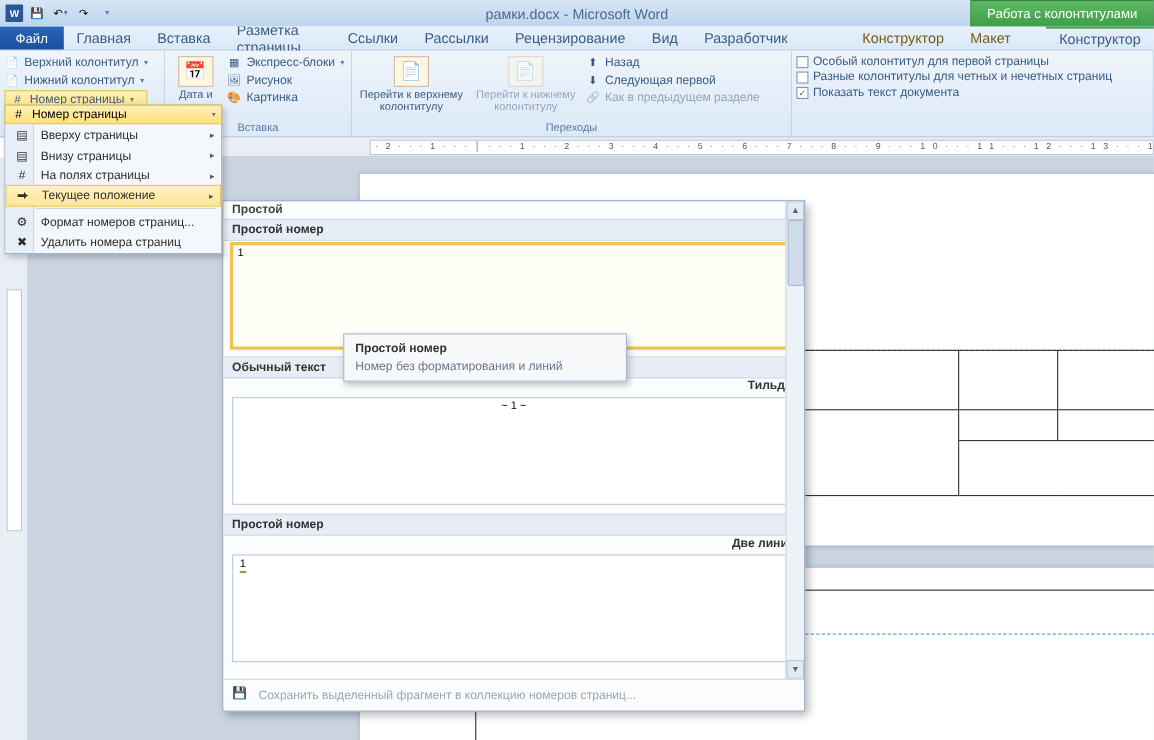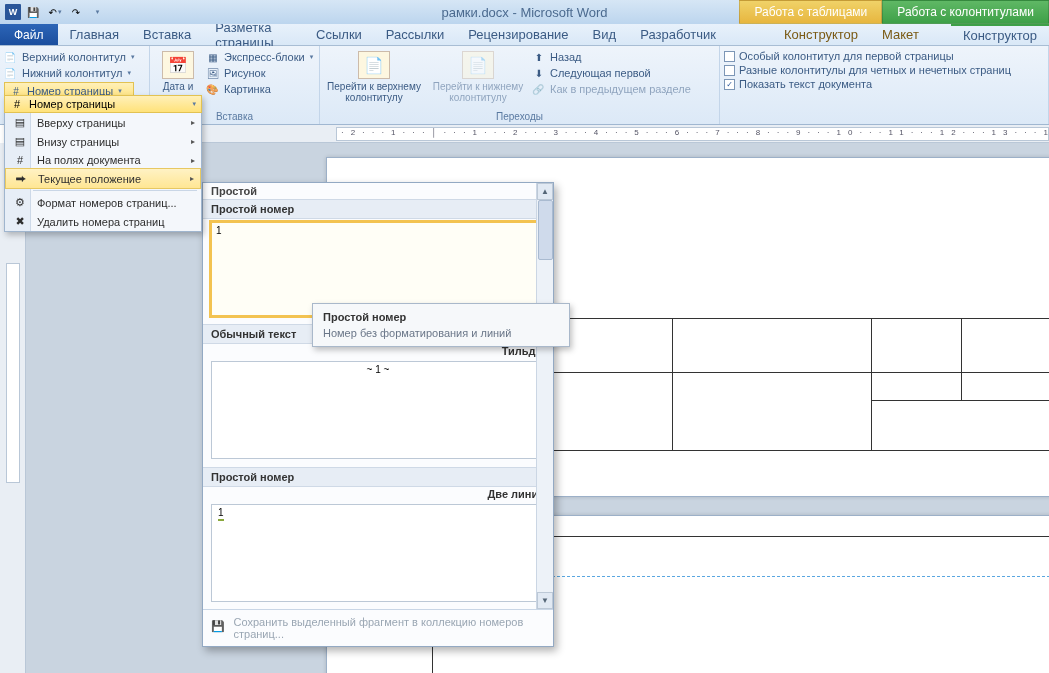--- a/index.html
+++ b/index.html
@@ -42,21 +42,21 @@
 .dd-header { background: linear-gradient(#fff0b9,#ffe27a); border: 1px solid #e2c252; margin: -1px -1px 0 -1px; padding: 2px 5px; display: flex; align-items: center; gap: 5px; font-size: 11px; }
 .dd-item { display: flex; align-items: center; padding: 3px 6px; gap: 8px; font-size: 11px; color: #2e2e2e; position: relative; }
 .dd-item .mi { width: 18px; display: flex; justify-content: center; }
 .dd-item .arrow { margin-left: auto; font-size: 8px; color: #555; }
 .dd-item.hl { background: linear-gradient(#fff2c4,#ffe694); border: 1px solid #e7c862; margin: -1px 0; }
 .dd-sep { height: 1px; background: #c9d6e6; margin: 2px 4px 2px 28px; }
 .iconstrip { position: absolute; left: 0; top: 0; bottom: 0; width: 26px; background: #e7eef7; border-right: 1px solid #cdd9e8; }
 .dd-body { position: relative; }
 
 
-.gallery { position: absolute; left: 202px; top: 182px; width: 352px; height: 465px; background: #fbfcfe; border: 1px solid #93a9c3; box-shadow: 3px 4px 8px rgba(0,0,0,.3); z-index: 25; display: flex; flex-direction: column; }
+.gallery { position: absolute; left: 202px; top: 182px; width: 530px; height: 465px; background: #fbfcfe; border: 1px solid #93a9c3; box-shadow: 3px 4px 8px rgba(0,0,0,.3); z-index: 25; display: flex; flex-direction: column; }
 .g-scroll { flex: 1; overflow: hidden; position: relative; }
 .g-section { background: #e7edf5; padding: 3px 8px; font-weight: bold; font-size: 11px; color: #333; border-top: 1px solid #cfd9e6; border-bottom: 1px solid #cfd9e6; }
 .g-cat { padding: 2px 8px; font-size: 11px; font-weight: bold; color: #444; }
 .g-item-label { padding: 1px 8px; font-size: 11px; font-weight: bold; color: #333; text-align: right; }
 .g-thumb { margin: 3px 8px 8px; height: 98px; border: 1px solid #bcc8d6; background: #fff; position: relative; padding: 4px; }
 .g-thumb.selected { border: 3px solid #f3c351; background: #fffef6; margin: 1px 6px 6px; }
 .g-thumb .num { font-size: 10px; position: absolute; left: 4px; top: 2px; }
 .g-thumb.tildes .num { left: 50%; transform: translateX(-50%); }
 .g-thumb.twolines .num { border-bottom: 2px solid #8aa83c; padding-bottom: 1px; left: 6px; }
 .g-footer { border-top: 1px solid #c9d6e6; padding: 6px 8px; display: flex; align-items: center; gap: 8px; color: #9aa6b3; font-size: 11px; }
@@ -97,21 +97,20 @@
       </div>
     <div class="qat-item">💾</div>
     <div class="qat-item">↶<span class="dd">▾</span></div>
     <div class="qat-item">↷</div>
     <div class="qat-item">
         <span class="dd">▾</span>
       </div>
   </div>
   <div class="title-center">рамки.docx - Microsoft Word</div>
   <div class="context-tabs">
-    <div class="ctx-tab ctx-tables">Работа с таблицами</div>
     <div class="ctx-tab ctx-headers">Работа с колонтитулами</div>
   </div>
 </div>
 
 <div class="tabs-row">
   <div class="file-tab">Файл</div>
   <div class="rtab">Главная</div>
   <div class="rtab">Вставка</div>
   <div class="rtab">Разметка страницы</div>
   <div class="rtab">Ссылки</div>
@@ -270,21 +269,21 @@
         <span>Вверху страницы</span>
         <span class="arrow">▸</span>
       </div>
     <div class="dd-item">
         <span class="mi">▤</span>
         <span>Внизу страницы</span>
         <span class="arrow">▸</span>
       </div>
     <div class="dd-item">
         <span class="mi">#</span>
-        <span>На полях документа</span>
+        <span>На полях страницы</span>
         <span class="arrow">▸</span>
       </div>
     <div class="dd-item hl">
         <span class="mi">⮕</span>
         <span>Текущее положение</span>
         <span class="arrow">▸</span>
       </div>
     <div class="dd-sep"></div>
     <div class="dd-item">
         <span class="mi">⚙</span>

